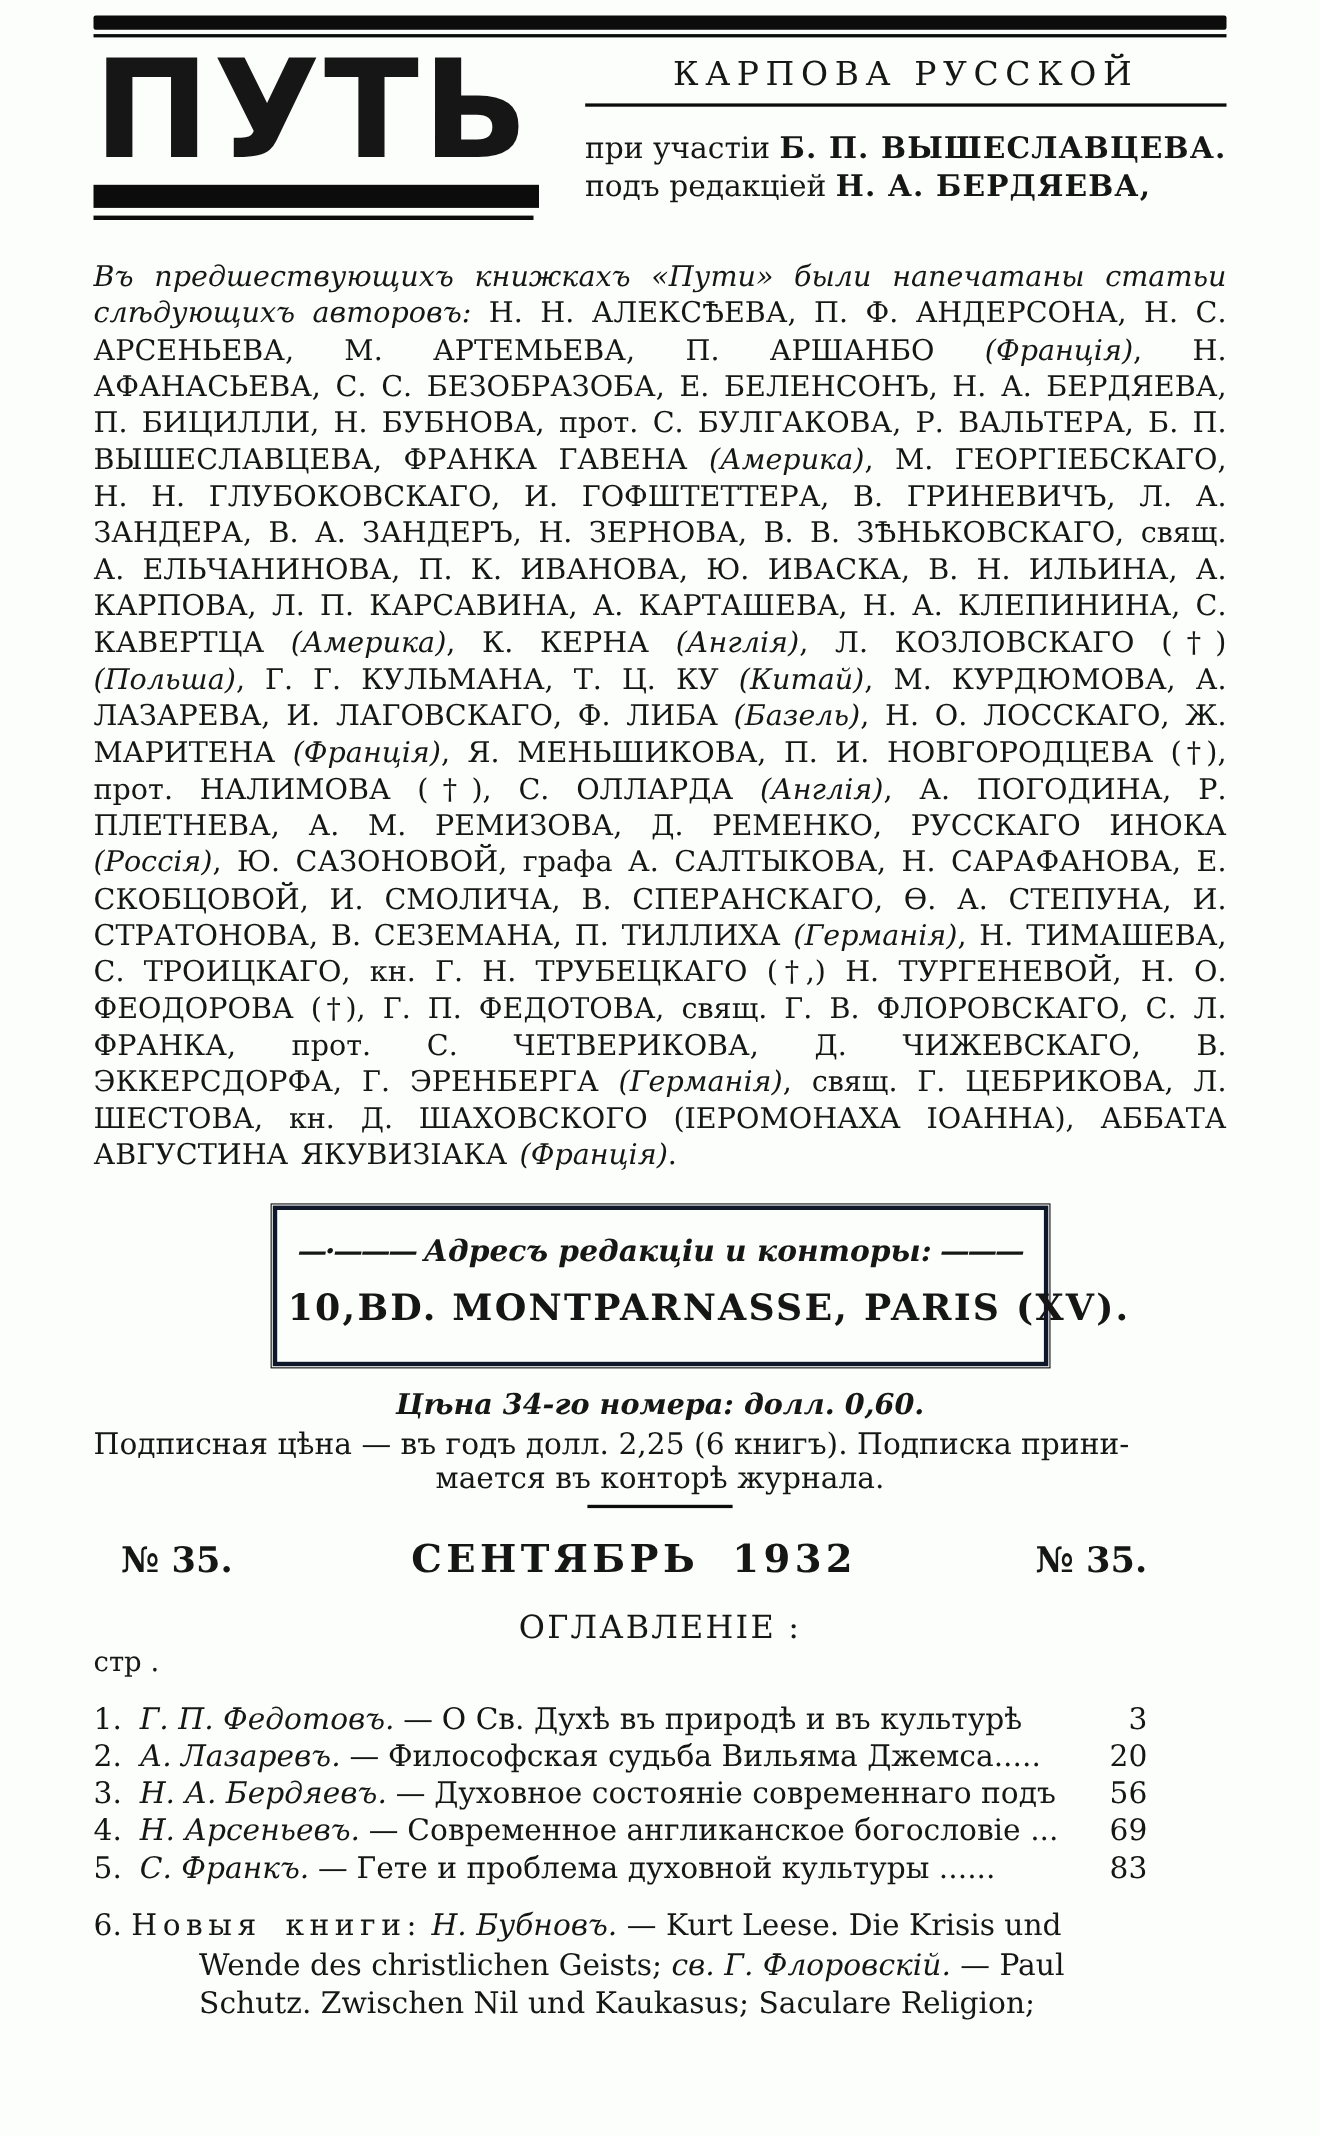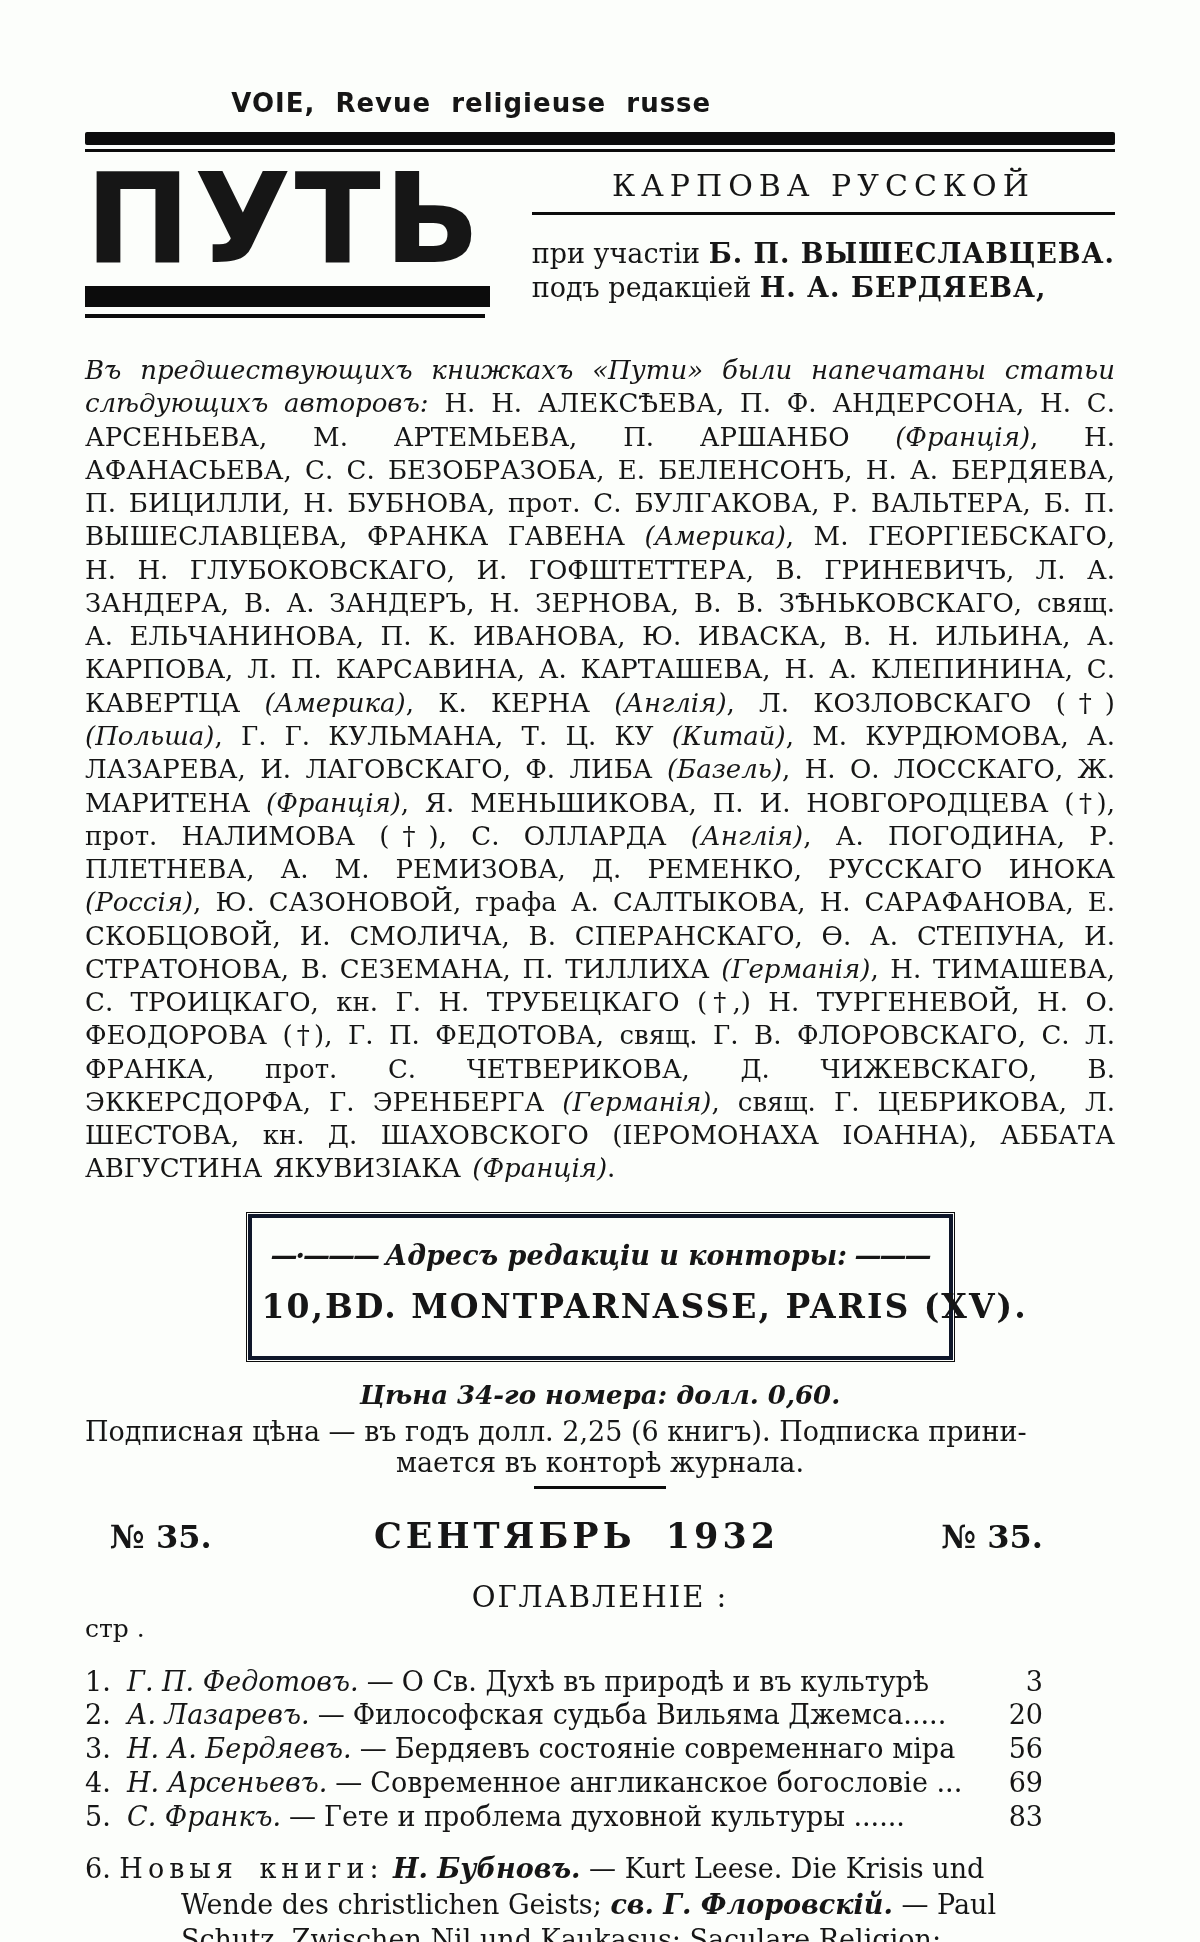--- a/index.html
+++ b/index.html
@@ -101,29 +101,28 @@
   .toc-row{display:flex;align-items:baseline;padding-right:72px;}
   .toc-num{width:42px;flex:none;}
   .toc-body{flex:1;}
   .toc-author{font-style:italic;}
   .toc-sep{padding:0 8px;}
   .toc-page{width:58px;flex:none;text-align:right;}
 
   .toc-item6{margin-top:18px;font-size:27px;line-height:1.3;padding-right:72px;}
   .item6-flow{padding-left:96px;text-indent:-96px;}
   .item6-label{letter-spacing:5px;word-spacing:8px;}
-  .item6-flow .i,.appendix .i{font-style:italic;font-weight:bold;}
+  .item6-flow .i,.appendix .i{font-style:italic;}
 </style>
 </head>
 <body>
 
 <div class="page">
   <div class="content">
 
-    <div class="french-title">VOIE,  Revue  religieuse  russe</div>
 
     <div class="top-rule-thick"></div>
     <div class="top-rule-thin"></div>
 
     <div class="masthead">
       <div class="logo-col">
         <div class="logo-text">ПУТЬ</div>
         <div class="logo-bar"></div>
         <div class="logo-underline"></div>
       </div>
@@ -169,21 +168,21 @@
         </div>
 
         <div class="toc-row">
           <span class="toc-num">2.</span>
           <span class="toc-body"><span class="toc-author">А. Лазаревъ.</span><span class="toc-sep">—</span><span>Философская судьба Вильяма Джемса.....</span></span>
           <span class="toc-page">20</span>
         </div>
 
         <div class="toc-row">
           <span class="toc-num">3.</span>
-          <span class="toc-body"><span class="toc-author">Н. А. Бердяевъ.</span><span class="toc-sep">—</span><span>Бердяевъ  состояніе современнаго  міра</span></span>
+          <span class="toc-body"><span class="toc-author">Н. А. Бердяевъ.</span><span class="toc-sep">—</span><span>Духовное  состояніе современнаго  подъ</span></span>
           <span class="toc-page">56</span>
         </div>
 
         <div class="toc-row">
           <span class="toc-num">4.</span>
           <span class="toc-body"><span class="toc-author">Н. Арсеньевъ.</span><span class="toc-sep">—</span><span>Современное  англиканское  богословіе  ...</span></span>
           <span class="toc-page">69</span>
         </div>
 
         <div class="toc-row">

